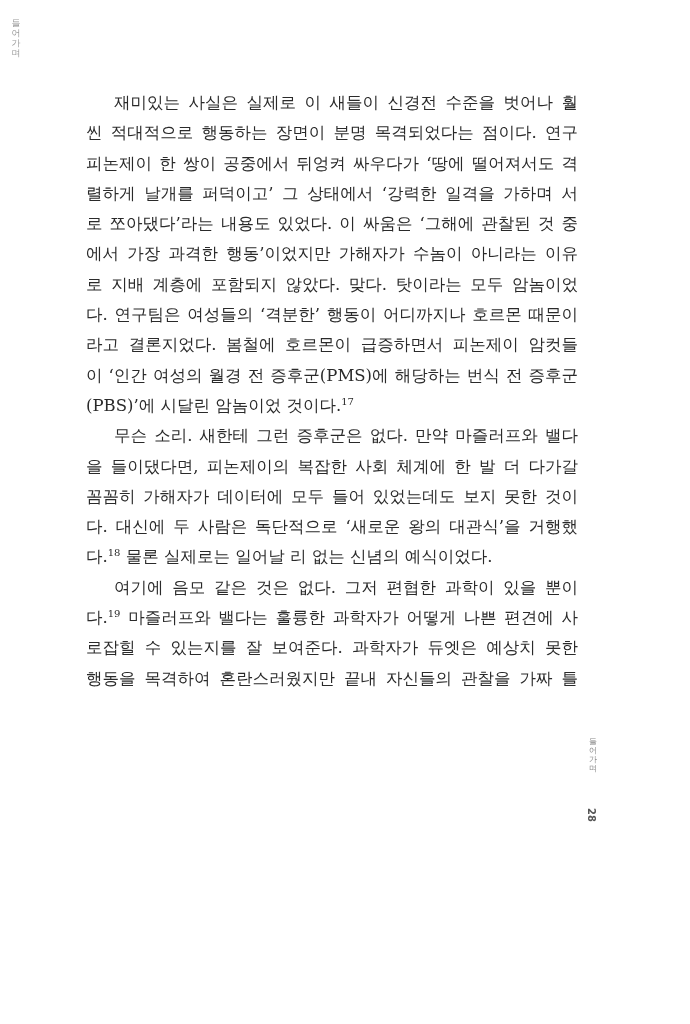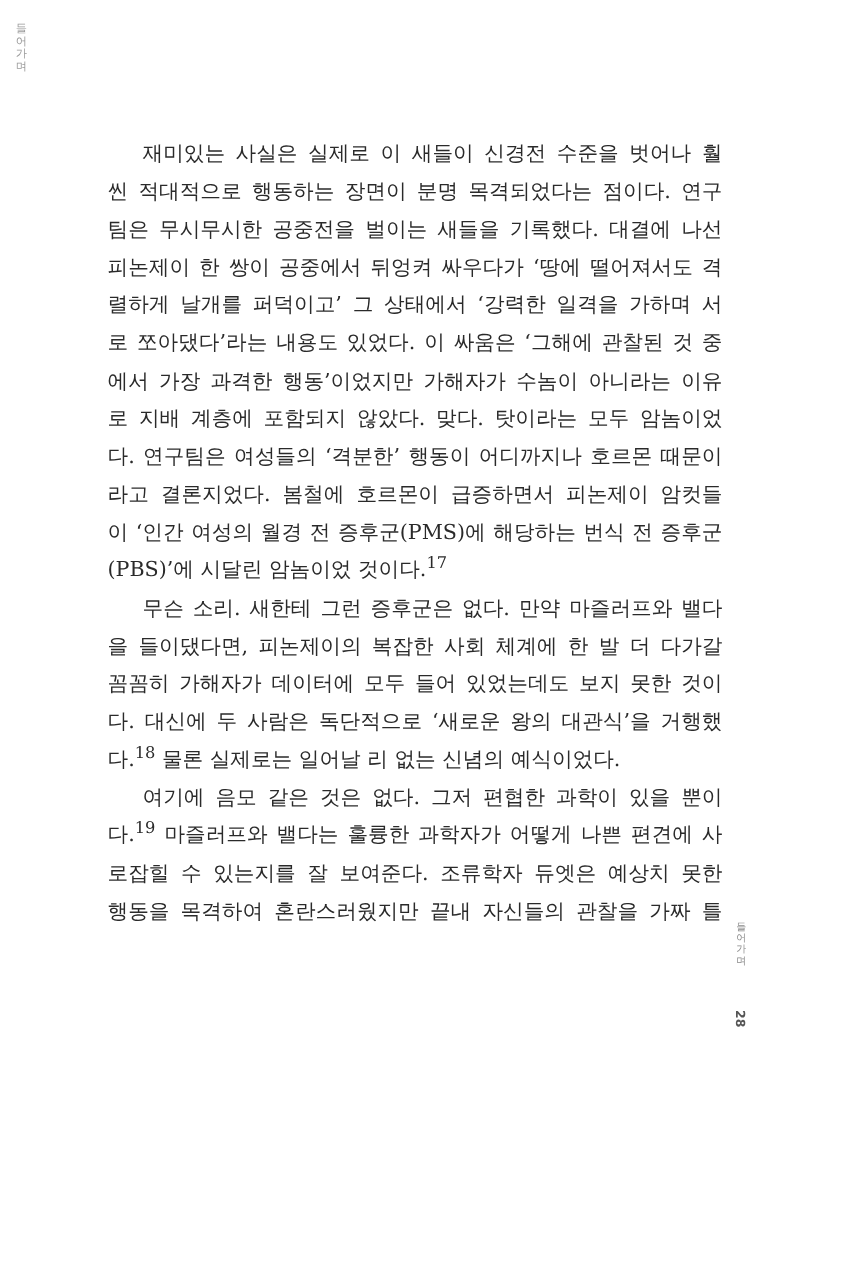--- a/index.html
+++ b/index.html
@@ -7,50 +7,49 @@
          font-family: "DejaVu Serif", "Liberation Serif", serif; color:#2a2a2a; }
   .running-head { position:absolute; left:8px; top:12px; width:14px; height:50px;
          font-size:9px; color:#9a9a9a; writing-mode:vertical-rl; letter-spacing:1px;
          font-family:"DejaVu Sans", sans-serif; }
   .side-chapter { position:absolute; left:583px; top:732px; width:14px; height:40px;
          font-size:8px; color:#8a8a8a; writing-mode:vertical-rl; letter-spacing:1px;
          font-family:"DejaVu Sans", sans-serif; }
   .side-page { position:absolute; left:583px; top:808px; width:14px; height:24px;
          font-size:10px; color:#555; writing-mode:vertical-rl;
          font-family:"DejaVu Sans", sans-serif; font-weight:bold; }
-  .body-text { position:absolute; left:86px; top:108px; width:492px; }
+  .body-text { position:absolute; left:86px; top:88px; width:492px; }
   .line { height:30.3px; line-height:30.3px; font-size:16.5px; white-space:nowrap;
           text-align:justify; text-align-last:justify; overflow:hidden; }
   .line.indent { padding-left:28px; }
   .line.last { text-align-last:left; }
-  sup { font-size:13px; line-height:0; vertical-align:super; }
+  sup { font-size:10px; line-height:0; vertical-align:super; }
 </style>
 </head>
 <body>
 
 <div class="running-head">들어가며</div>
 
 <div class="body-text">
   <div class="line indent"><span>재미있는 사실은 실제로 이 새들이 신경전 수준을 벗어나 훨</span></div>
   <div class="line"><span>씬 적대적으로 행동하는 장면이 분명 목격되었다는 점이다. 연구</span></div>
-  <div class="line"><span>팀은 무시무시한 공중전을 벌이는 새들을 기록했다. 대결에 나선</span></div>
   <div class="line"><span>피논제이 한 쌍이 공중에서 뒤엉켜 싸우다가 ‘땅에 떨어져서도 격</span></div>
   <div class="line"><span>렬하게 날개를 퍼덕이고’ 그 상태에서 ‘강력한 일격을 가하며 서</span></div>
   <div class="line"><span>로 쪼아댔다’라는 내용도 있었다. 이 싸움은 ‘그해에 관찰된 것 중</span></div>
   <div class="line"><span>에서 가장 과격한 행동’이었지만 가해자가 수놈이 아니라는 이유</span></div>
   <div class="line"><span>로 지배 계층에 포함되지 않았다. 맞다. 탓이라는 모두 암놈이었</span></div>
   <div class="line"><span>다. 연구팀은 여성들의 ‘격분한’ 행동이 어디까지나 호르몬 때문이</span></div>
   <div class="line"><span>라고 결론지었다. 봄철에 호르몬이 급증하면서 피논제이 암컷들</span></div>
   <div class="line"><span>이 ‘인간 여성의 월경 전 증후군(PMS)에 해당하는 번식 전 증후군</span></div>
   <div class="line last"><span>(PBS)’에 시달린 암놈이었 것이다.</span><sup>17</sup></div>
   <div class="line indent"><span>무슨 소리. 새한테 그런 증후군은 없다. 만약 마즐러프와 밸다</span></div>
   <div class="line"><span>을 들이댔다면, 피논제이의 복잡한 사회 체계에 한 발 더 다가갈</span></div>
   <div class="line"><span>꼼꼼히 가해자가 데이터에 모두 들어 있었는데도 보지 못한 것이</span></div>
   <div class="line"><span>다. 대신에 두 사람은 독단적으로 ‘새로운 왕의 대관식’을 거행했</span></div>
   <div class="line last"><span>다.</span><sup>18</sup><span> 물론 실제로는 일어날 리 없는 신념의 예식이었다.</span></div>
   <div class="line indent"><span>여기에 음모 같은 것은 없다. 그저 편협한 과학이 있을 뿐이</span></div>
   <div class="line"><span>다.</span><sup>19</sup><span> 마즐러프와 밸다는 훌륭한 과학자가 어떻게 나쁜 편견에 사</span></div>
-  <div class="line"><span>로잡힐 수 있는지를 잘 보여준다. 조류학자 듀엣은 예상치 못한</span></div>
+  <div class="line"><span>로잡힐 수 있는지를 잘 보여준다. 과학자가 듀엣은 예상치 못한</span></div>
   <div class="line"><span>행동을 목격하여 혼란스러웠지만 끝내 자신들의 관찰을 가짜 틀</span></div>
 </div>
 
 <div class="side-chapter">들어가며</div>
 <div class="side-page">28</div>
 
 </body></html>

